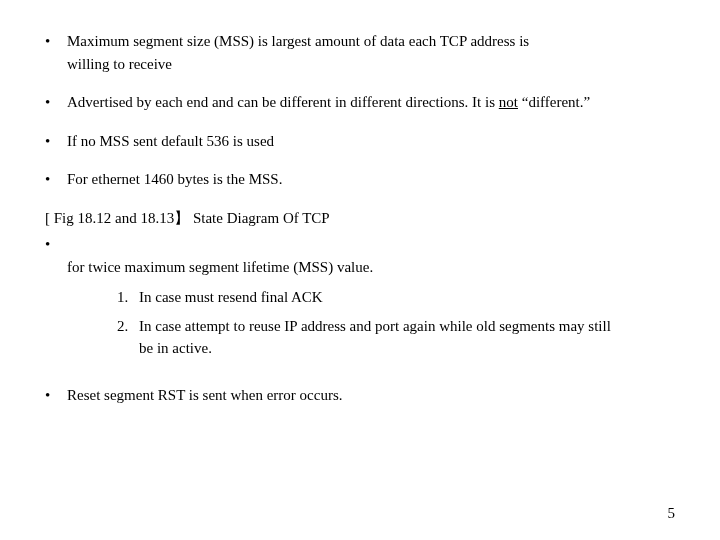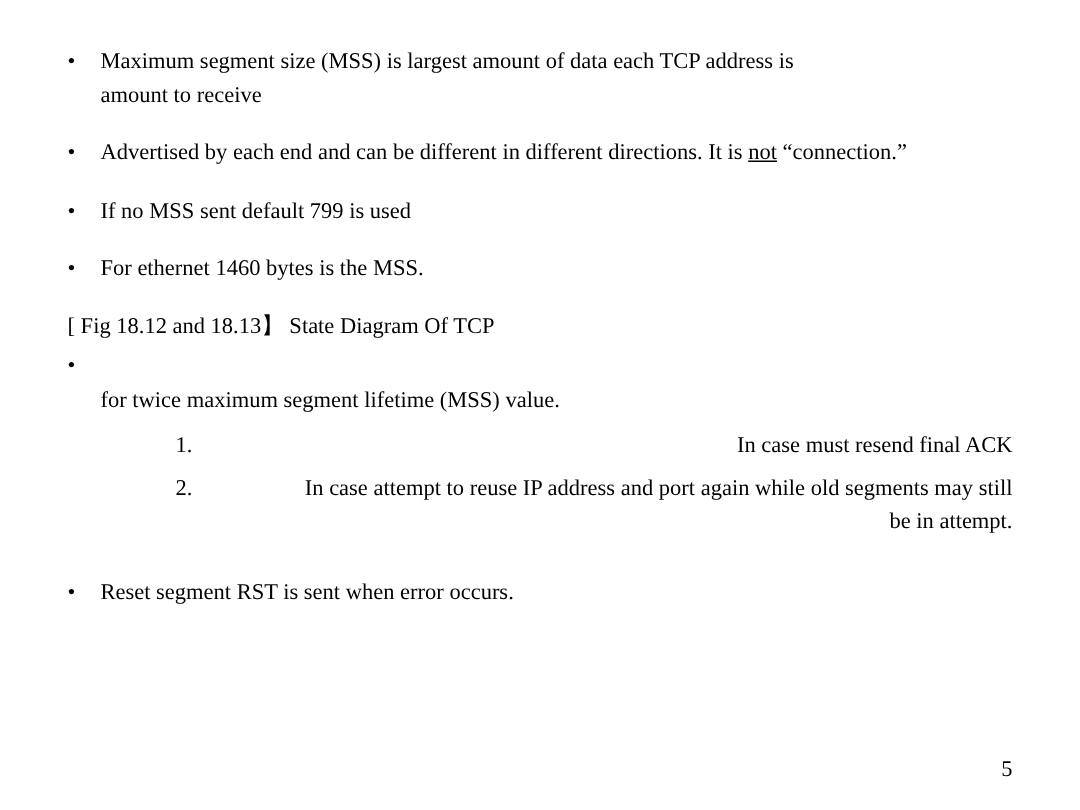--- a/index.html
+++ b/index.html
@@ -58,21 +58,20 @@
       line-height: 1.5;
     }
 
     .numbered-symbol {
       min-width: 22px;
     }
 
     .numbered-text {
       flex: 1;
       line-height: 1.5;
-      text-align: right;
     }
 
     .underline {
       text-decoration: underline;
       text-align: center;
     }
 
     .page-number {
       position: absolute;
       bottom: 18px;
@@ -82,34 +81,34 @@
   </style>
 </head>
 <body>
 
 <div class="page-container">
 
   <div class="bullet-item">
     <span class="bullet-symbol">•</span>
     <span class="bullet-text">
       <span>Maximum segment size (MSS) is largest amount of data each TCP address is</span><br>
-      <span>amount to  receive</span>
+      <span>willing to  receive</span>
     </span>
   </div>
 
   <div class="bullet-item">
     <span class="bullet-symbol">•</span>
     <span class="bullet-text">
-      <span>Advertised by each end and can be different in different directions. It is </span><span class="underline">not</span><span> “connection.”</span>
+      <span>Advertised by each end and can be different in different directions. It is </span><span class="underline">not</span><span> “different.”</span>
     </span>
   </div>
 
   <div class="bullet-item">
     <span class="bullet-symbol">•</span>
-    <span class="bullet-text">If no MSS sent default 799 is used</span>
+    <span class="bullet-text">If no MSS sent default 536 is used</span>
   </div>
 
   <div class="bullet-item">
     <span class="bullet-symbol">•</span>
     <span class="bullet-text">For ethernet 1460 bytes is the MSS.</span>
   </div>
 
   <div class="section-heading">[ Fig 18.12 and 18.13】  State Diagram Of TCP</div>
 
   <div class="bullet-item">
@@ -121,21 +120,21 @@
       
       <div class="numbered-list">
         <div class="numbered-item">
           <span class="numbered-symbol">1.</span>
           <span class="numbered-text">In case must resend final ACK</span>
         </div>
         <div class="numbered-item">
           <span class="numbered-symbol">2.</span>
           <span class="numbered-text">
             <span>In case attempt to reuse IP address and port again while old segments may still</span><br>
-            <span>be in attempt.</span>
+            <span>be in active.</span>
           </span>
         </div>
       </div>
     </span>
   </div>
 
   <div class="bullet-item">
     <span class="bullet-symbol">•</span>
     <span class="bullet-text">Reset segment RST is sent when error occurs.</span>
   </div>

